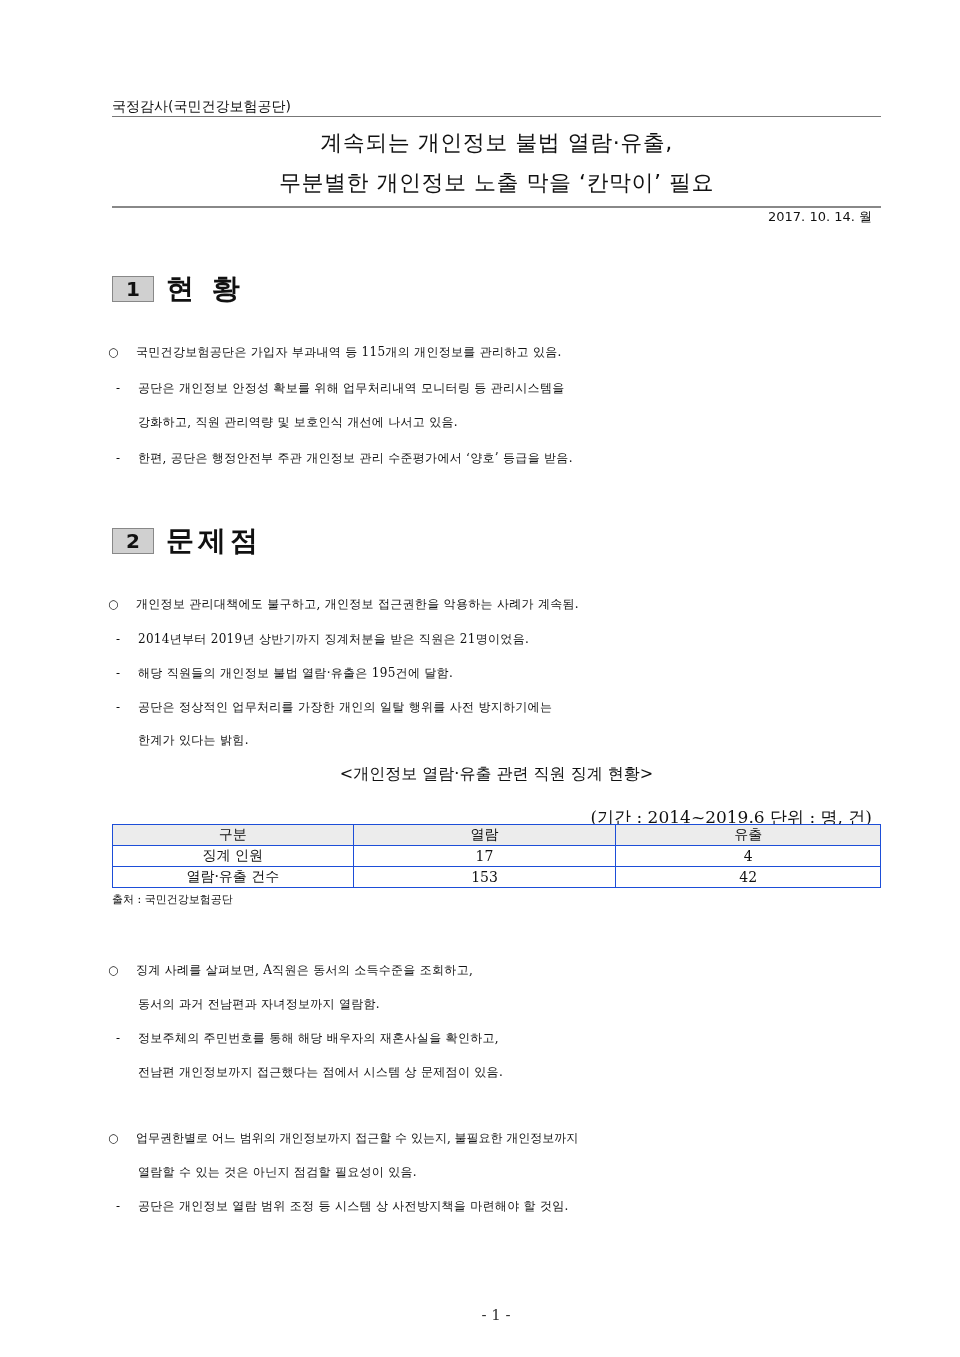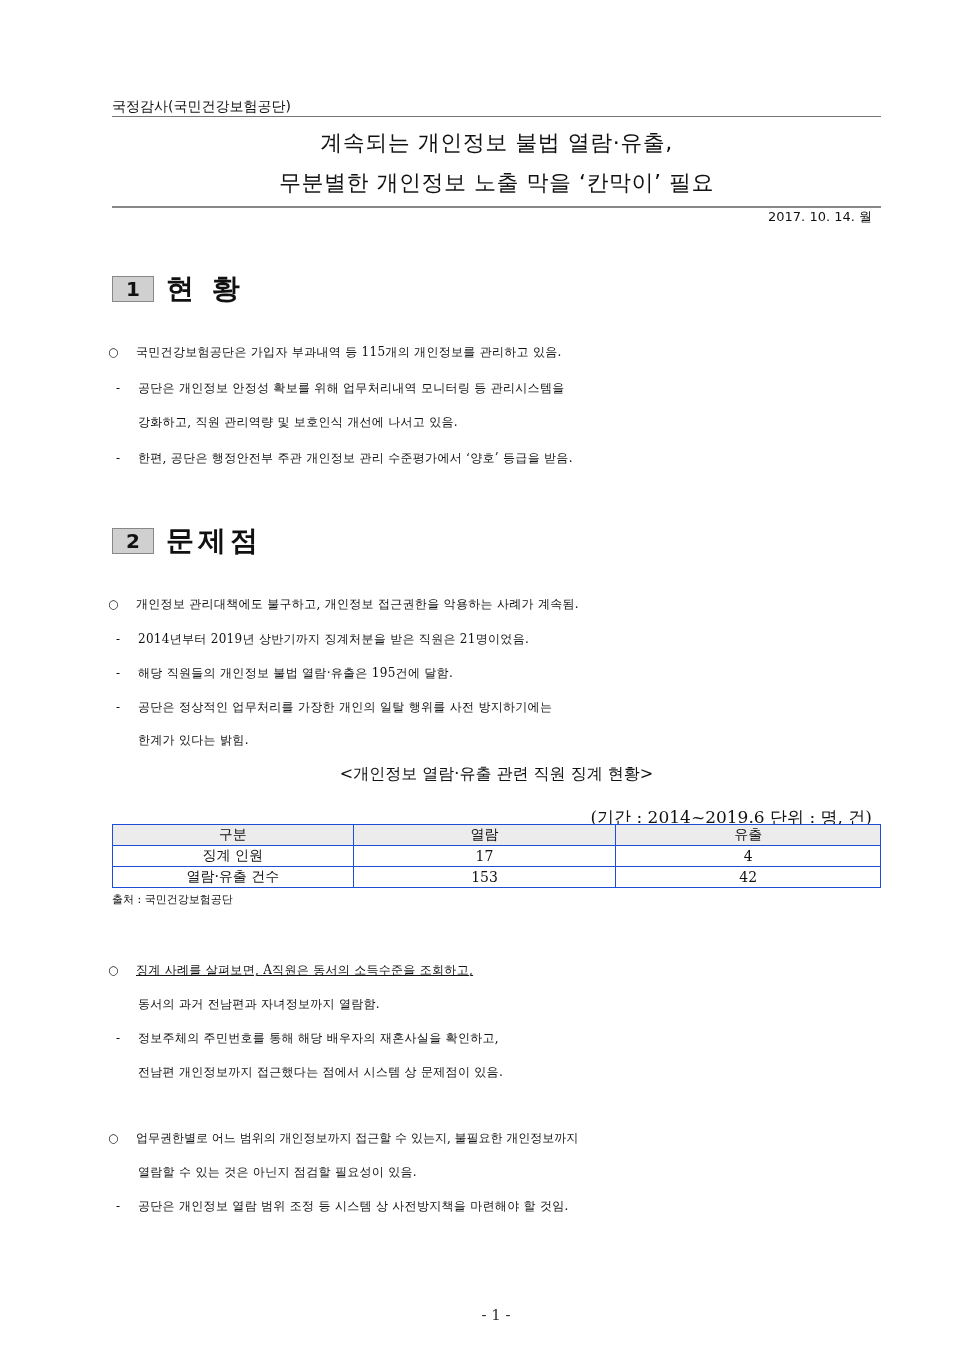--- a/index.html
+++ b/index.html
@@ -120,21 +120,21 @@
     <tr>
       <td>열람·유출 건수</td>
       <td>153</td>
       <td>42</td>
     </tr>
   </tbody>
     </table>
 
   <div class="source serif">출처 : 국민건강보험공단</div>
 
-  <div class="line serif" style="top:962px;text-decoration:underline;">
+  <div class="line serif" style="top:962px;">
     <span class="bullet">○</span><span>징계 사례를 살펴보면, A직원은 동서의 소득수준을 조회하고,</span>
   </div>
   <div class="line cont serif" style="top:996px;">
     <span>동서의 과거 전남편과 자녀정보까지 열람함.</span>
   </div>
   <div class="line dash serif" style="top:1030px;">
     <span class="bullet">-</span><span>정보주체의 주민번호를 통해 해당 배우자의 재혼사실을 확인하고,</span>
   </div>
   <div class="line cont serif" style="top:1064px;">
     <span>전남편 개인정보까지 접근했다는 점에서 시스템 상 문제점이 있음.</span>

